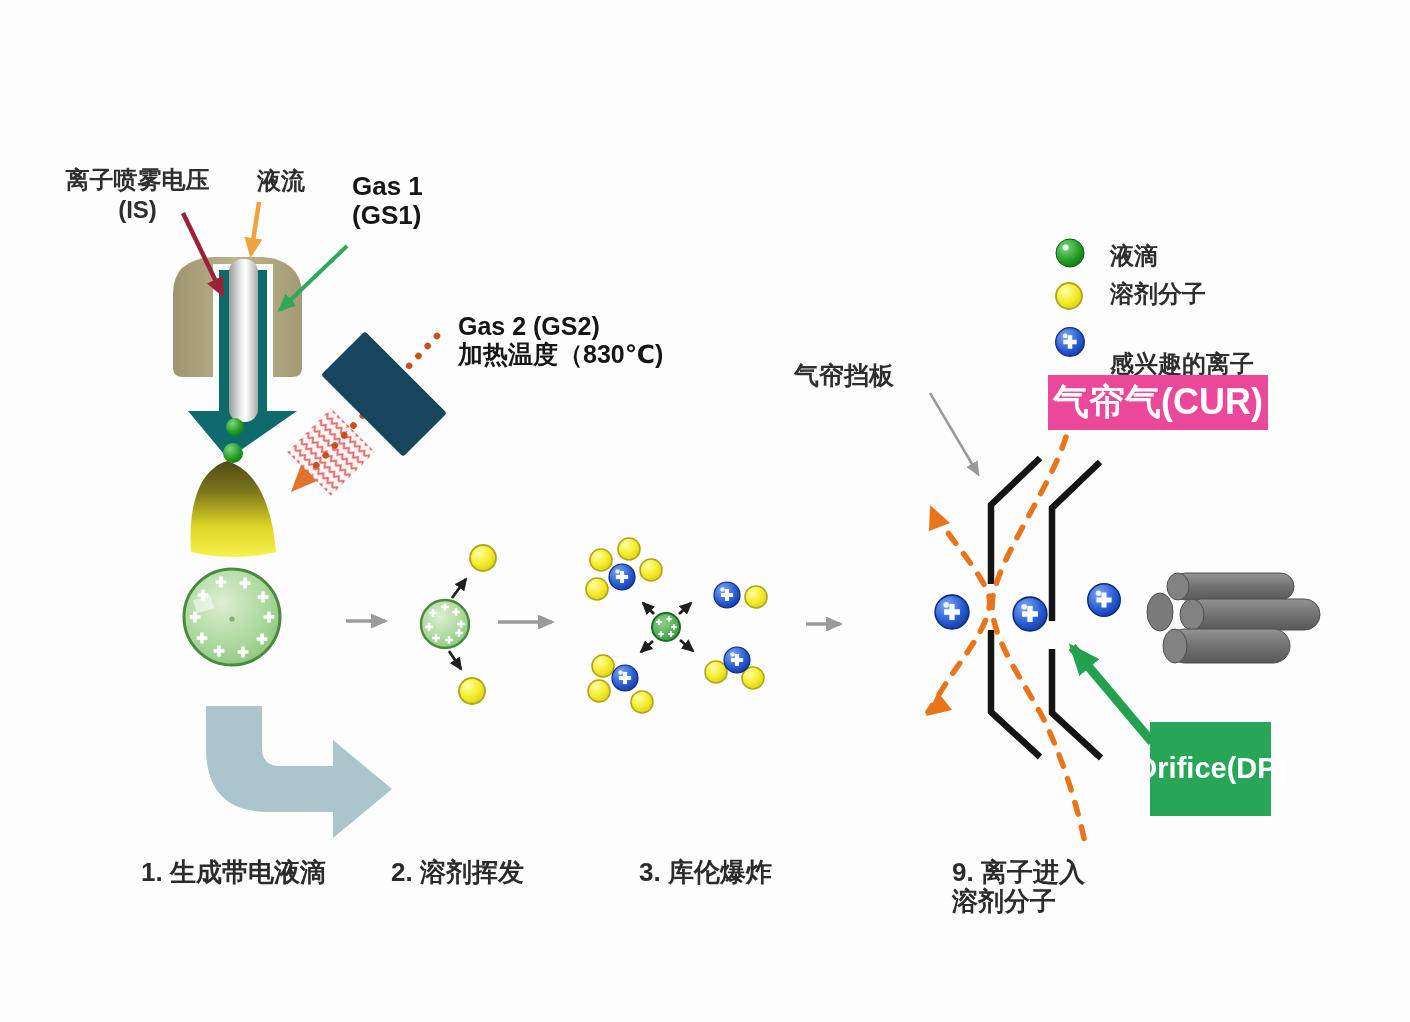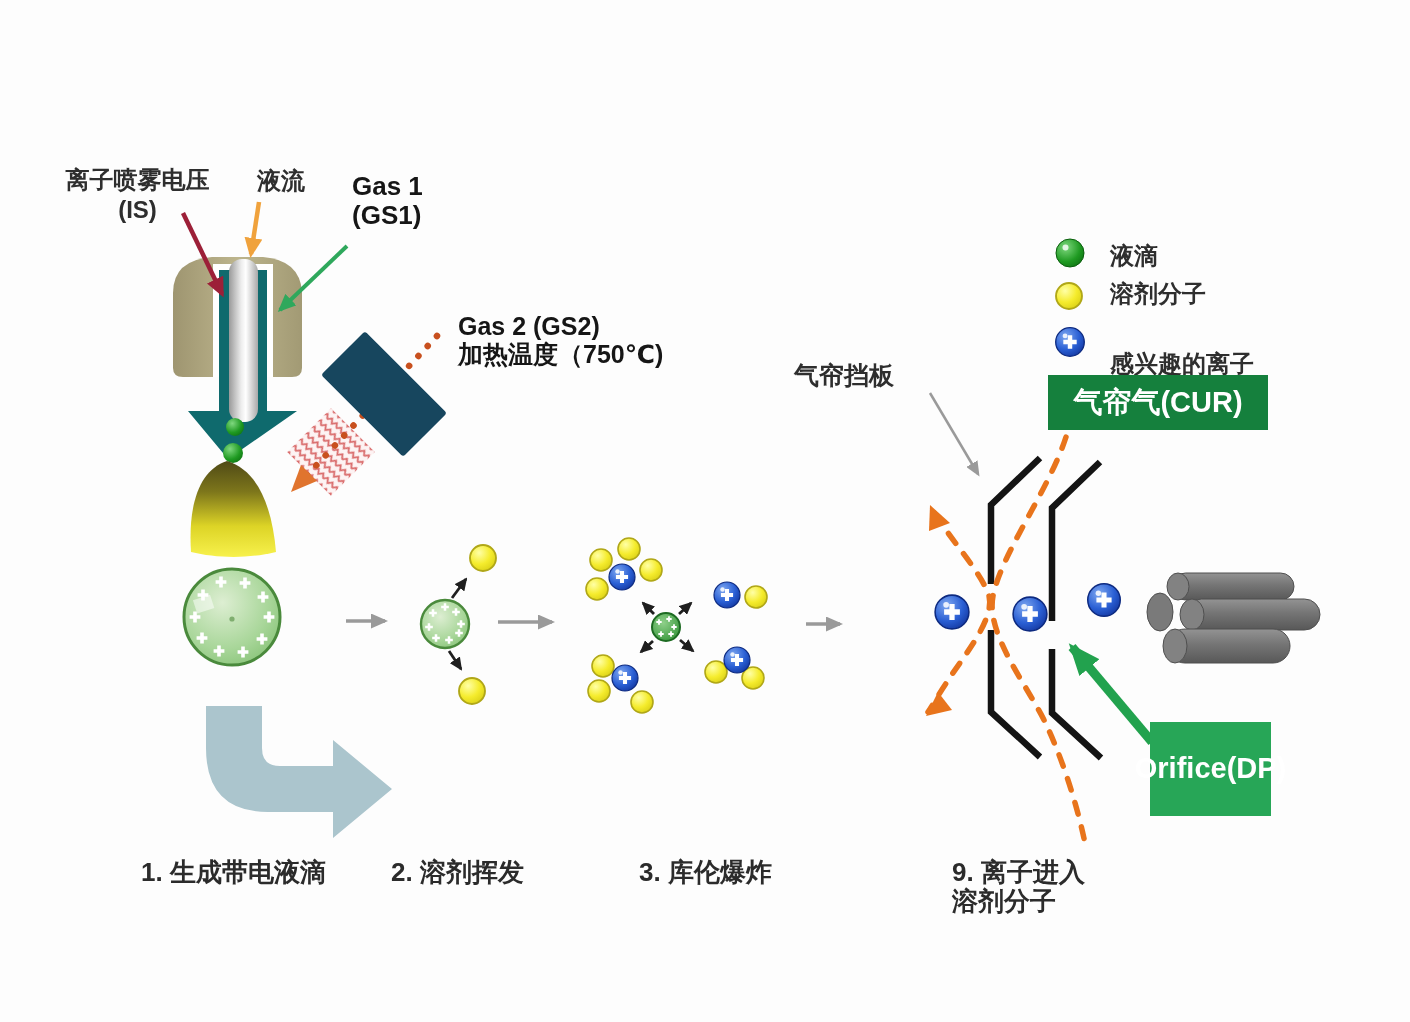--- a/index.html
+++ b/index.html
@@ -10,21 +10,21 @@
   }
   .stage svg{position:absolute;left:0;top:0;}
   .lbl{position:absolute;font-weight:bold;color:#2e2e2e;white-space:nowrap;}
   .lbl-cjk{font-size:24px;line-height:1.25;}
   .lbl-gas{font-size:26px;color:#161616;line-height:1.12;}
   .lbl-step{font-size:26px;color:#2b2b2b;line-height:1.1;margin-left:11px;}
   .badge{
     position:absolute;display:flex;align-items:center;justify-content:center;
     color:#fff;font-weight:bold;text-align:center;
   }
-  .badge-cur{left:1048px;top:375px;width:220px;height:55px;background:#15803d;font-size:29px;}
+  .badge-cur{left:1048px;top:375px;width:220px;height:55px;background:#ec4899;font-size:36px;}
   .badge-orifice{left:1150px;top:722px;width:121px;height:94px;background:#27a657;font-size:29px;line-height:1.35;flex-direction:row;}
   .center{text-align:center;}
   .legend-text{position:absolute;left:1110px;font-size:24px;font-weight:bold;color:#2e2e2e;}
 </style>
 </head>
 <body>
 
 <div class="stage">
 
 <svg width="1410" height="1022" viewBox="0 0 1410 1022">
@@ -258,21 +258,21 @@
 
 <div class="lbl lbl-cjk" style="left:257px;top:166px;">液流</div>
 
 <div class="lbl lbl-gas" style="left:352px;top:172px;">
   <div>Gas 1</div>
   <div>(GS1)</div>
 </div>
 
 <div class="lbl lbl-gas" style="left:458px;top:312px;font-size:25px;">
   <div>Gas 2 (GS2)</div>
-  <div>加热温度（750℃)</div>
+  <div>加热温度（830℃)</div>
 </div>
 
 <div class="lbl lbl-cjk" style="left:794px;top:360px;font-size:25px;">气帘挡板</div>
 
 <div class="legend-text" style="top:240px;text-align:right;">液滴</div>
 <div class="legend-text" style="top:278px;">溶剂分子</div>
 <div class="legend-text" style="top:348px;">感兴趣的离子</div>
 
 <div class="badge badge-cur">气帘气(CUR)</div>
 

